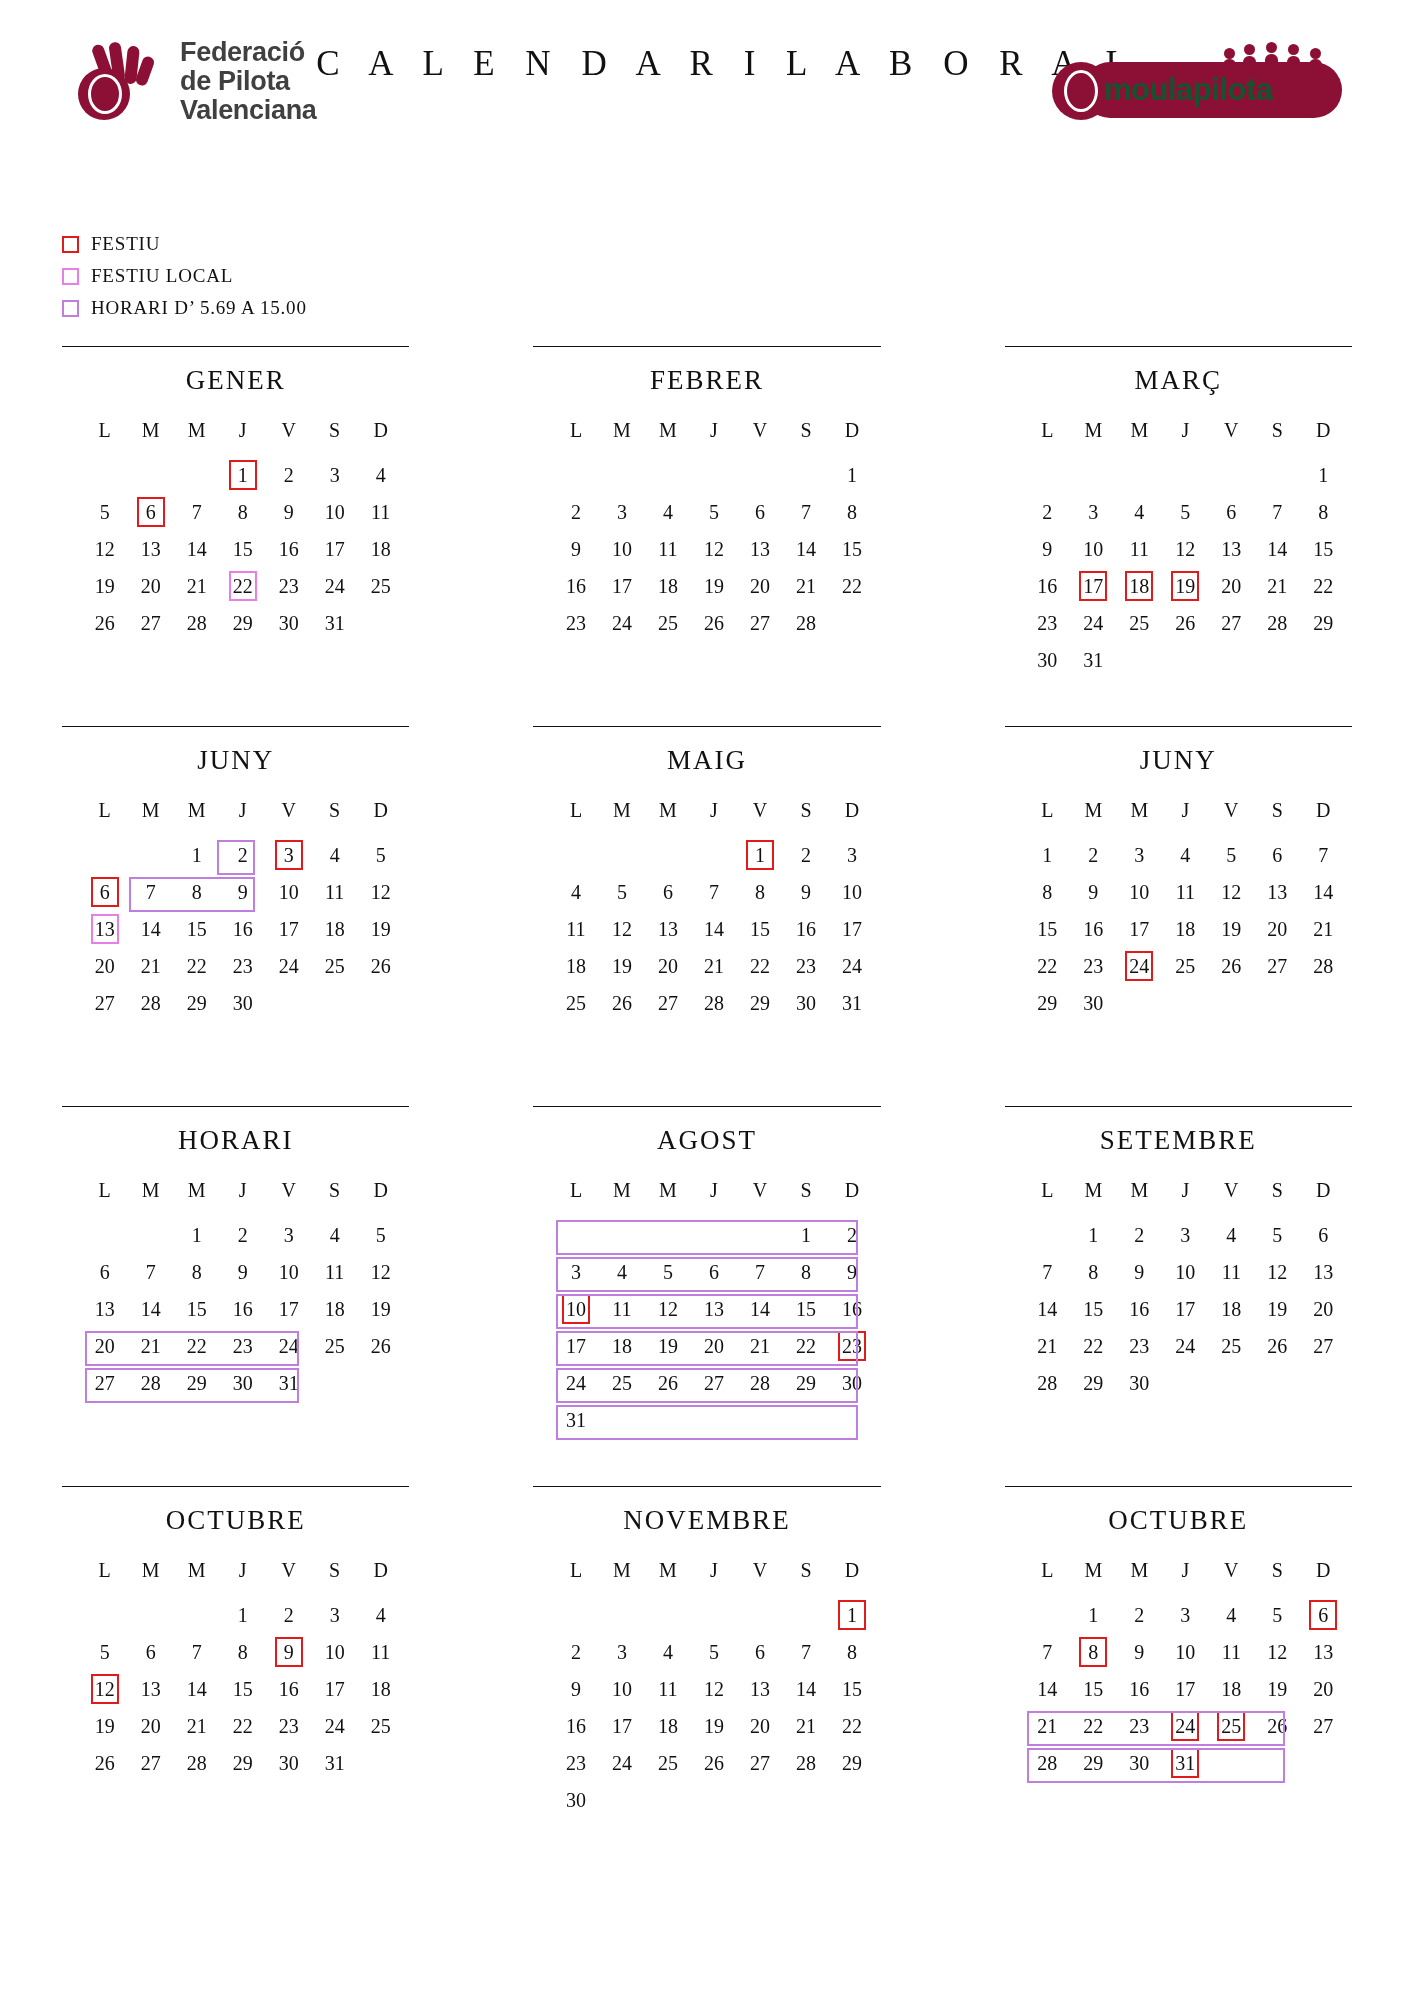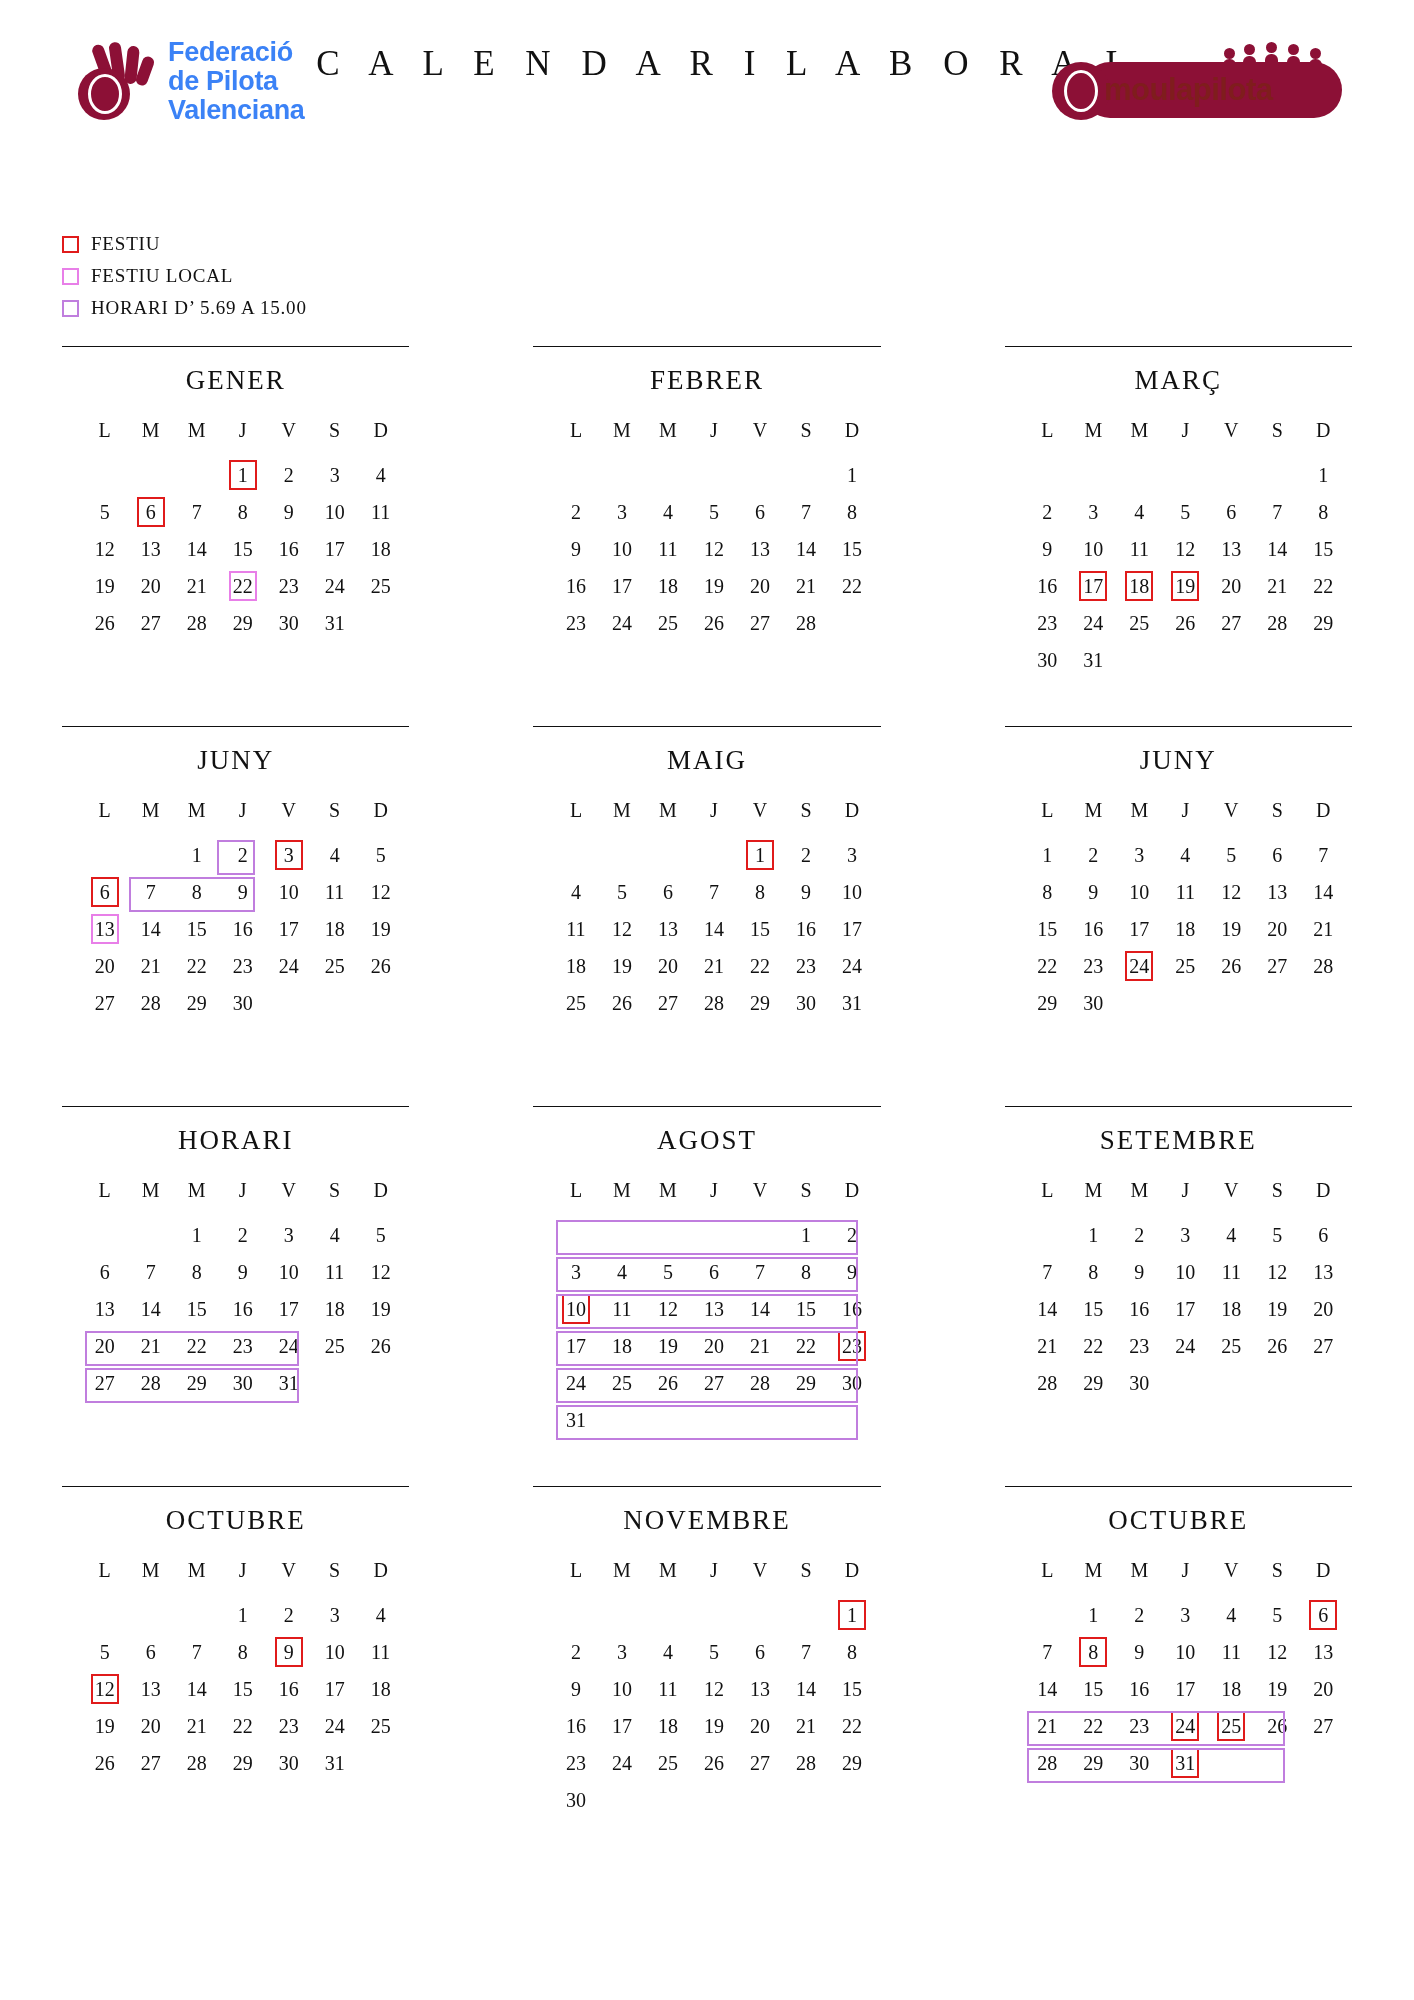--- a/index.html
+++ b/index.html
@@ -59,26 +59,27 @@
     width: 12px;
     border-radius: 7px;
     background: #8c1036;
   }
   .f1 { height: 34px; left: 24px; top: 2px; transform: rotate(-20deg); }
   .f2 { height: 40px; left: 39px; top: 0px; transform: rotate(-8deg); }
   .f3 { height: 38px; left: 54px; top: 4px; transform: rotate(6deg); }
   .f4 { height: 30px; left: 67px; top: 14px; transform: rotate(20deg); }
 
   #fed-name {
-    color: #3b82f6;
+    color: #404040;
     font-family: "Liberation Sans", sans-serif;
     font-weight: bold;
     font-size: 27px;
     line-height: 1.08;
     letter-spacing: -0.3px;
+    margin-left: 12px;
   }
 
   #title-block {
     position: absolute;
     left: 0;
     right: 0;
     top: 44px;
     text-align: center;
     pointer-events: none;
   }
@@ -131,21 +132,21 @@
     width: 34px;
     height: 42px;
     border-radius: 50%;
     border: 3px solid #ffffff;
     box-sizing: border-box;
   }
   #logo-right .word {
     position: absolute;
     left: 52px;
     top: 24px;
-    color: #7f1d1d;
+    color: #14532d;
     font-family: "Liberation Sans", sans-serif;
     font-size: 31px;
     font-weight: bold;
     letter-spacing: -0.5px;
   }
   .people {
     position: absolute;
     left: 170px;
     top: -2px;
     width: 120px;

